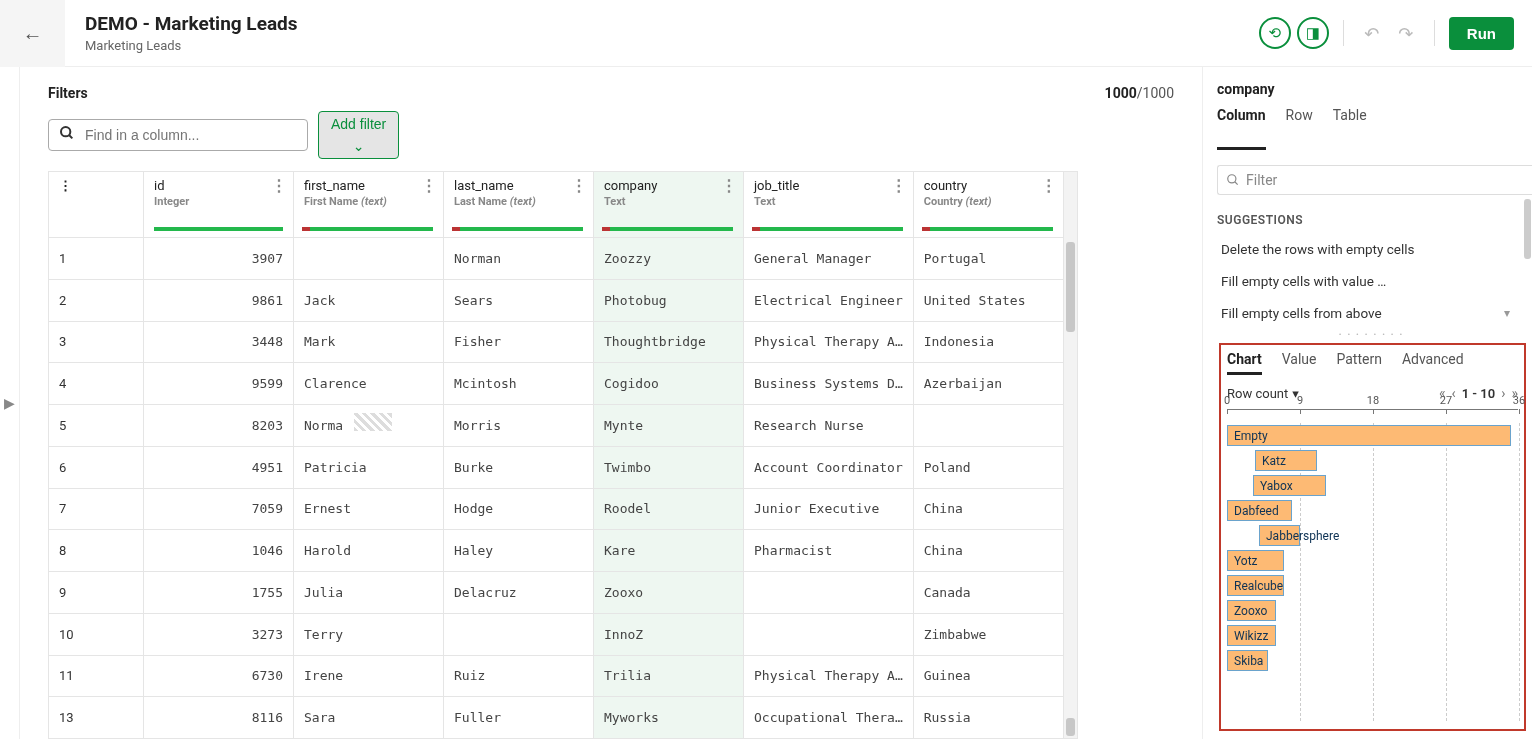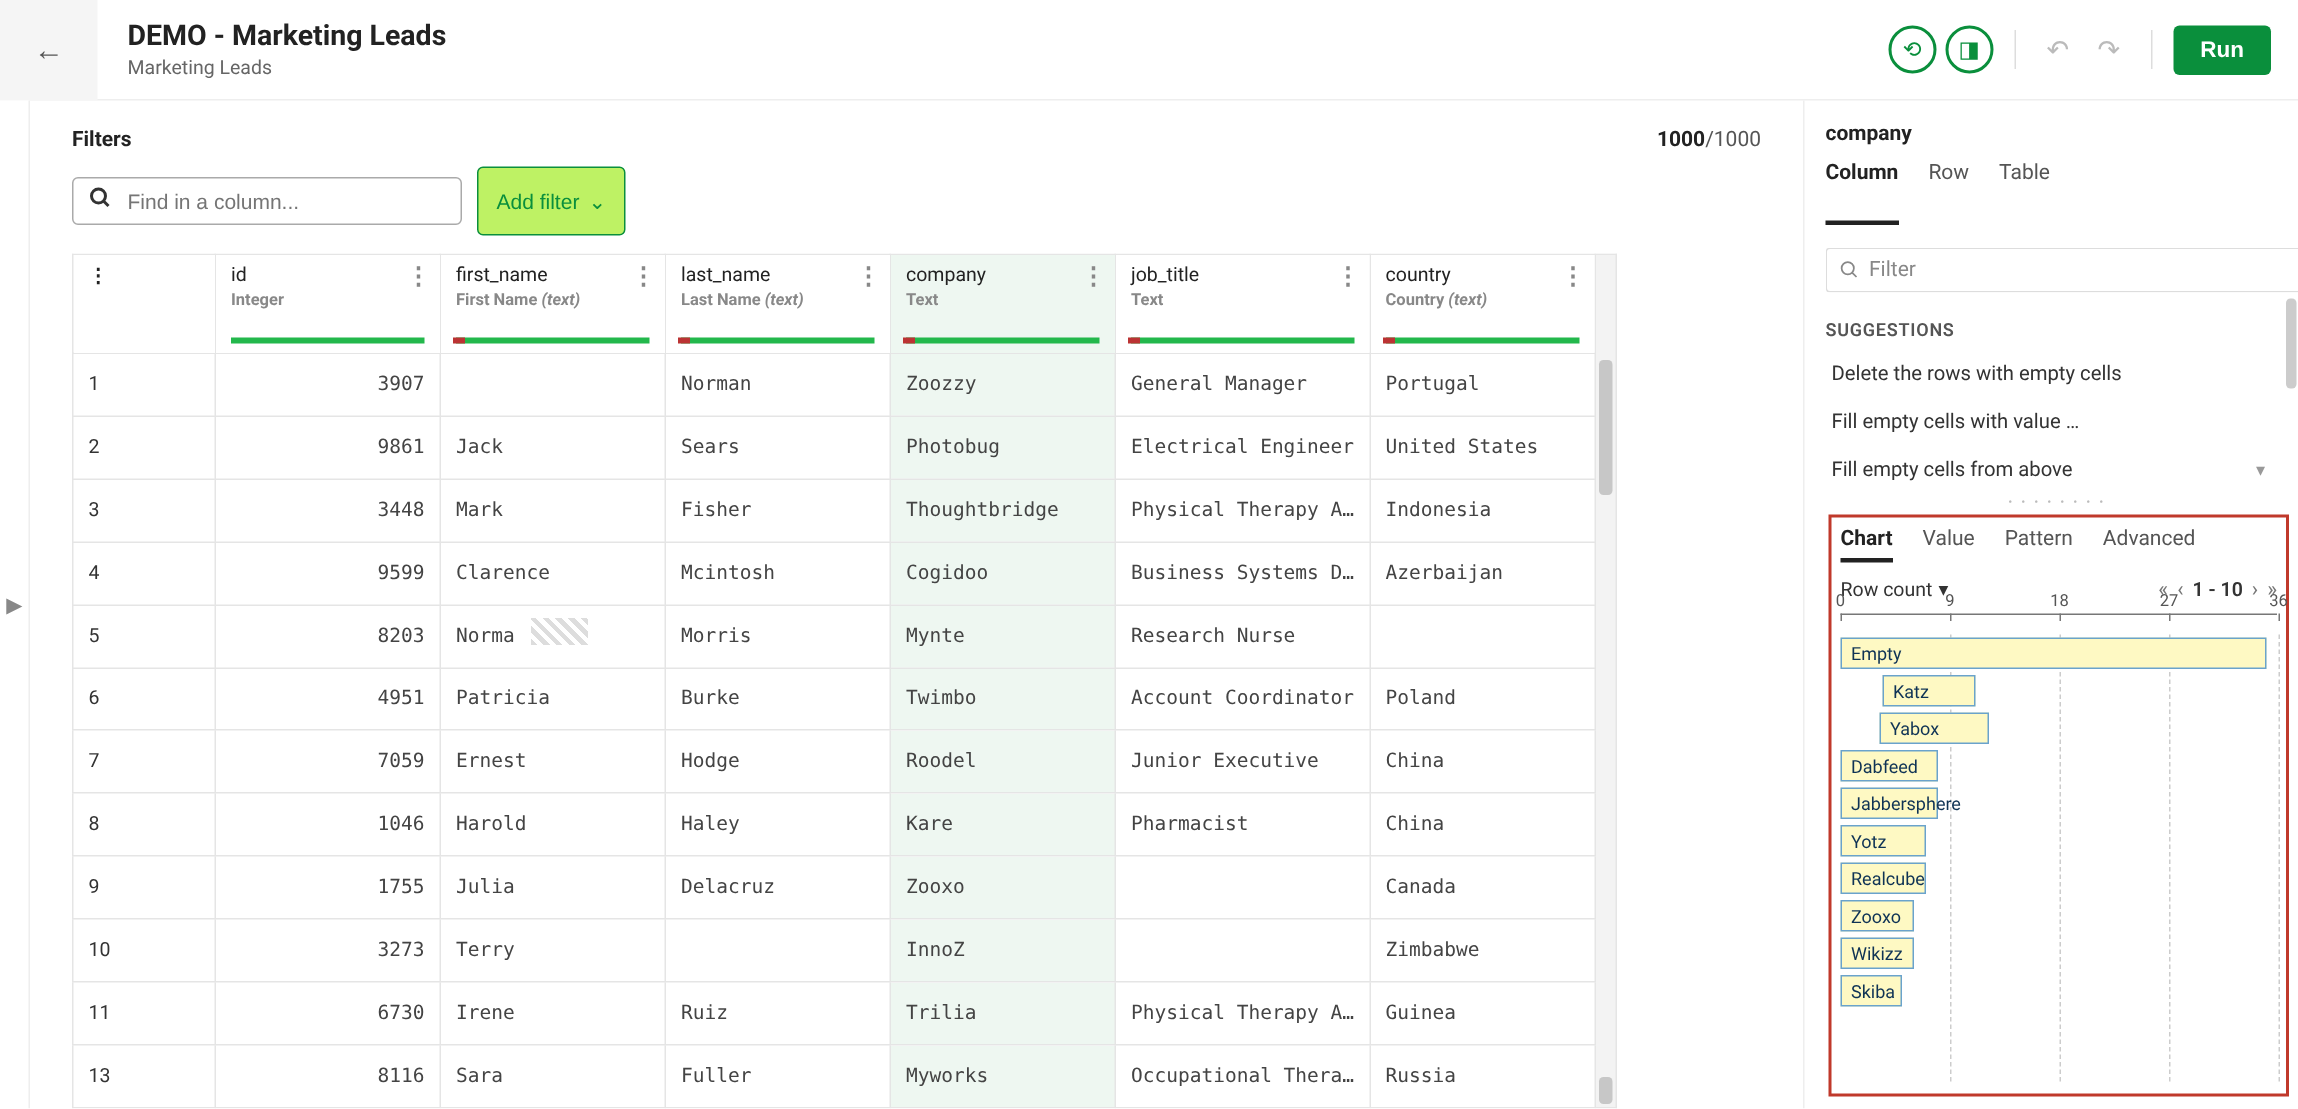--- a/index.html
+++ b/index.html
@@ -28,21 +28,21 @@
 
   
   .filters-row { display:flex; align-items:center; }
   .filters-label { font-weight:700; font-size:14px; margin-right:16px; }
   .count-text { margin-left:auto; font-size:14px; color:#555; }
   .count-text b { color:#222; font-weight:700; }
   .filter-controls { display:flex; align-items:center; gap:10px; margin-top:10px; }
   .search-box { border:1px solid #aaa; border-radius:4px; display:flex; align-items:center; padding:5px 10px; width:260px; }
   .search-box input { border:none; outline:none; font-size:14px; flex:1; }
   .search-box .mag { margin-right:8px; color:#333; font-size:16px; font-weight:bold; }
-  .add-filter-btn { border:1px solid #0a8f3c; color:#0a8f3c; background:#bef264; border-radius:4px; padding:14px 12px; font-size:14px; cursor:pointer; display:flex; align-items:center; gap:6px; }
+  .add-filter-btn { border:1px solid #0a8f3c; color:#0a8f3c; background:#e5e5e5; border-radius:4px; padding:4px 12px; font-size:14px; cursor:pointer; display:flex; align-items:center; gap:6px;flex-direction:column; }
 
   
   .table-wrap { margin-top:12px; flex:1; overflow:hidden; position:relative; display:flex; }
   .data-table { border-collapse:collapse; table-layout:fixed; }
   .data-table th, .data-table td { border:1px solid #e5e5e5; font-size:13px; }
   .data-table th { background:#fff; text-align:left; padding:6px 10px 4px 10px; position:relative; vertical-align:top; height:66px; }
   .col-idx { width:95px; }
   .col-id { width:150px; }
   .col-fn { width:150px; }
   .col-ln { width:150px; }
@@ -92,21 +92,21 @@
   .chart-dd { font-weight:400; color:#333; cursor:pointer; display:flex; align-items:center; gap:4px; }
   .chart-pager { margin-left:auto; display:flex; align-items:center; gap:6px; color:#777; font-size:14px; }
   .chart-pager .pg { cursor:pointer; }
   .chart-pager .range { color:#333; font-weight:600; font-size:13px; }
   .axis { position:relative; height:14px; border-top:1px solid #777; margin-top:8px; }
   .axis .tick { position:absolute; top:-1px; width:1px; height:5px; background:#777; }
   .axis .lbl { position:absolute; top:-16px; font-size:11px; color:#555; transform:translateX(-50%); }
   .bars { position:relative; flex:1; min-height:0; }
   .grid-v { position:absolute; top:0; bottom:0; border-left:1px dashed #ccc; }
   .bar-row { position:relative; height:25px; }
-  .bar-rect { position:absolute; left:0; top:2px; height:21px; background:#fef9c3; border:1px solid #6aa3cc; display:flex; align-items:center; padding-left:6px; font-size:12px; color:#0f3355; white-space:nowrap; }
+  .bar-rect { position:absolute; left:0; top:2px; height:21px; background:#fdba74; border:1px solid #6aa3cc; display:flex; align-items:center; padding-left:6px; font-size:12px; color:#0f3355; white-space:nowrap; }
 </style>
 </head>
 <body>
 
 <div class="top-header">
   <div class="back-box">
     <span class="back-arrow">←</span>
   </div>
   <div class="title-wrap">
     <div class="page-title">DEMO - Marketing Leads</div>
@@ -406,21 +406,21 @@
           <div class="bar-row">
             <div class="bar-rect" style="width: 62px; margin-left: 28px;">Katz</div>
           </div>
           <div class="bar-row">
             <div class="bar-rect" style="width: 73px; margin-left: 26px;">Yabox</div>
           </div>
           <div class="bar-row">
             <div class="bar-rect" style="width: 64.8889px;">Dabfeed</div>
           </div>
           <div class="bar-row">
-            <div class="bar-rect" style="width: 65px;">Jabbersphere</div>
+            <div class="bar-rect" style="width: 41px; margin-left: 32px;">Jabbersphere</div>
           </div>
           <div class="bar-row">
             <div class="bar-rect" style="width: 56.7778px;">Yotz</div>
           </div>
           <div class="bar-row">
             <div class="bar-rect" style="width: 56.7778px;">Realcube</div>
           </div>
           <div class="bar-row">
             <div class="bar-rect" style="width: 48.6667px;">Zooxo</div>
           </div>

